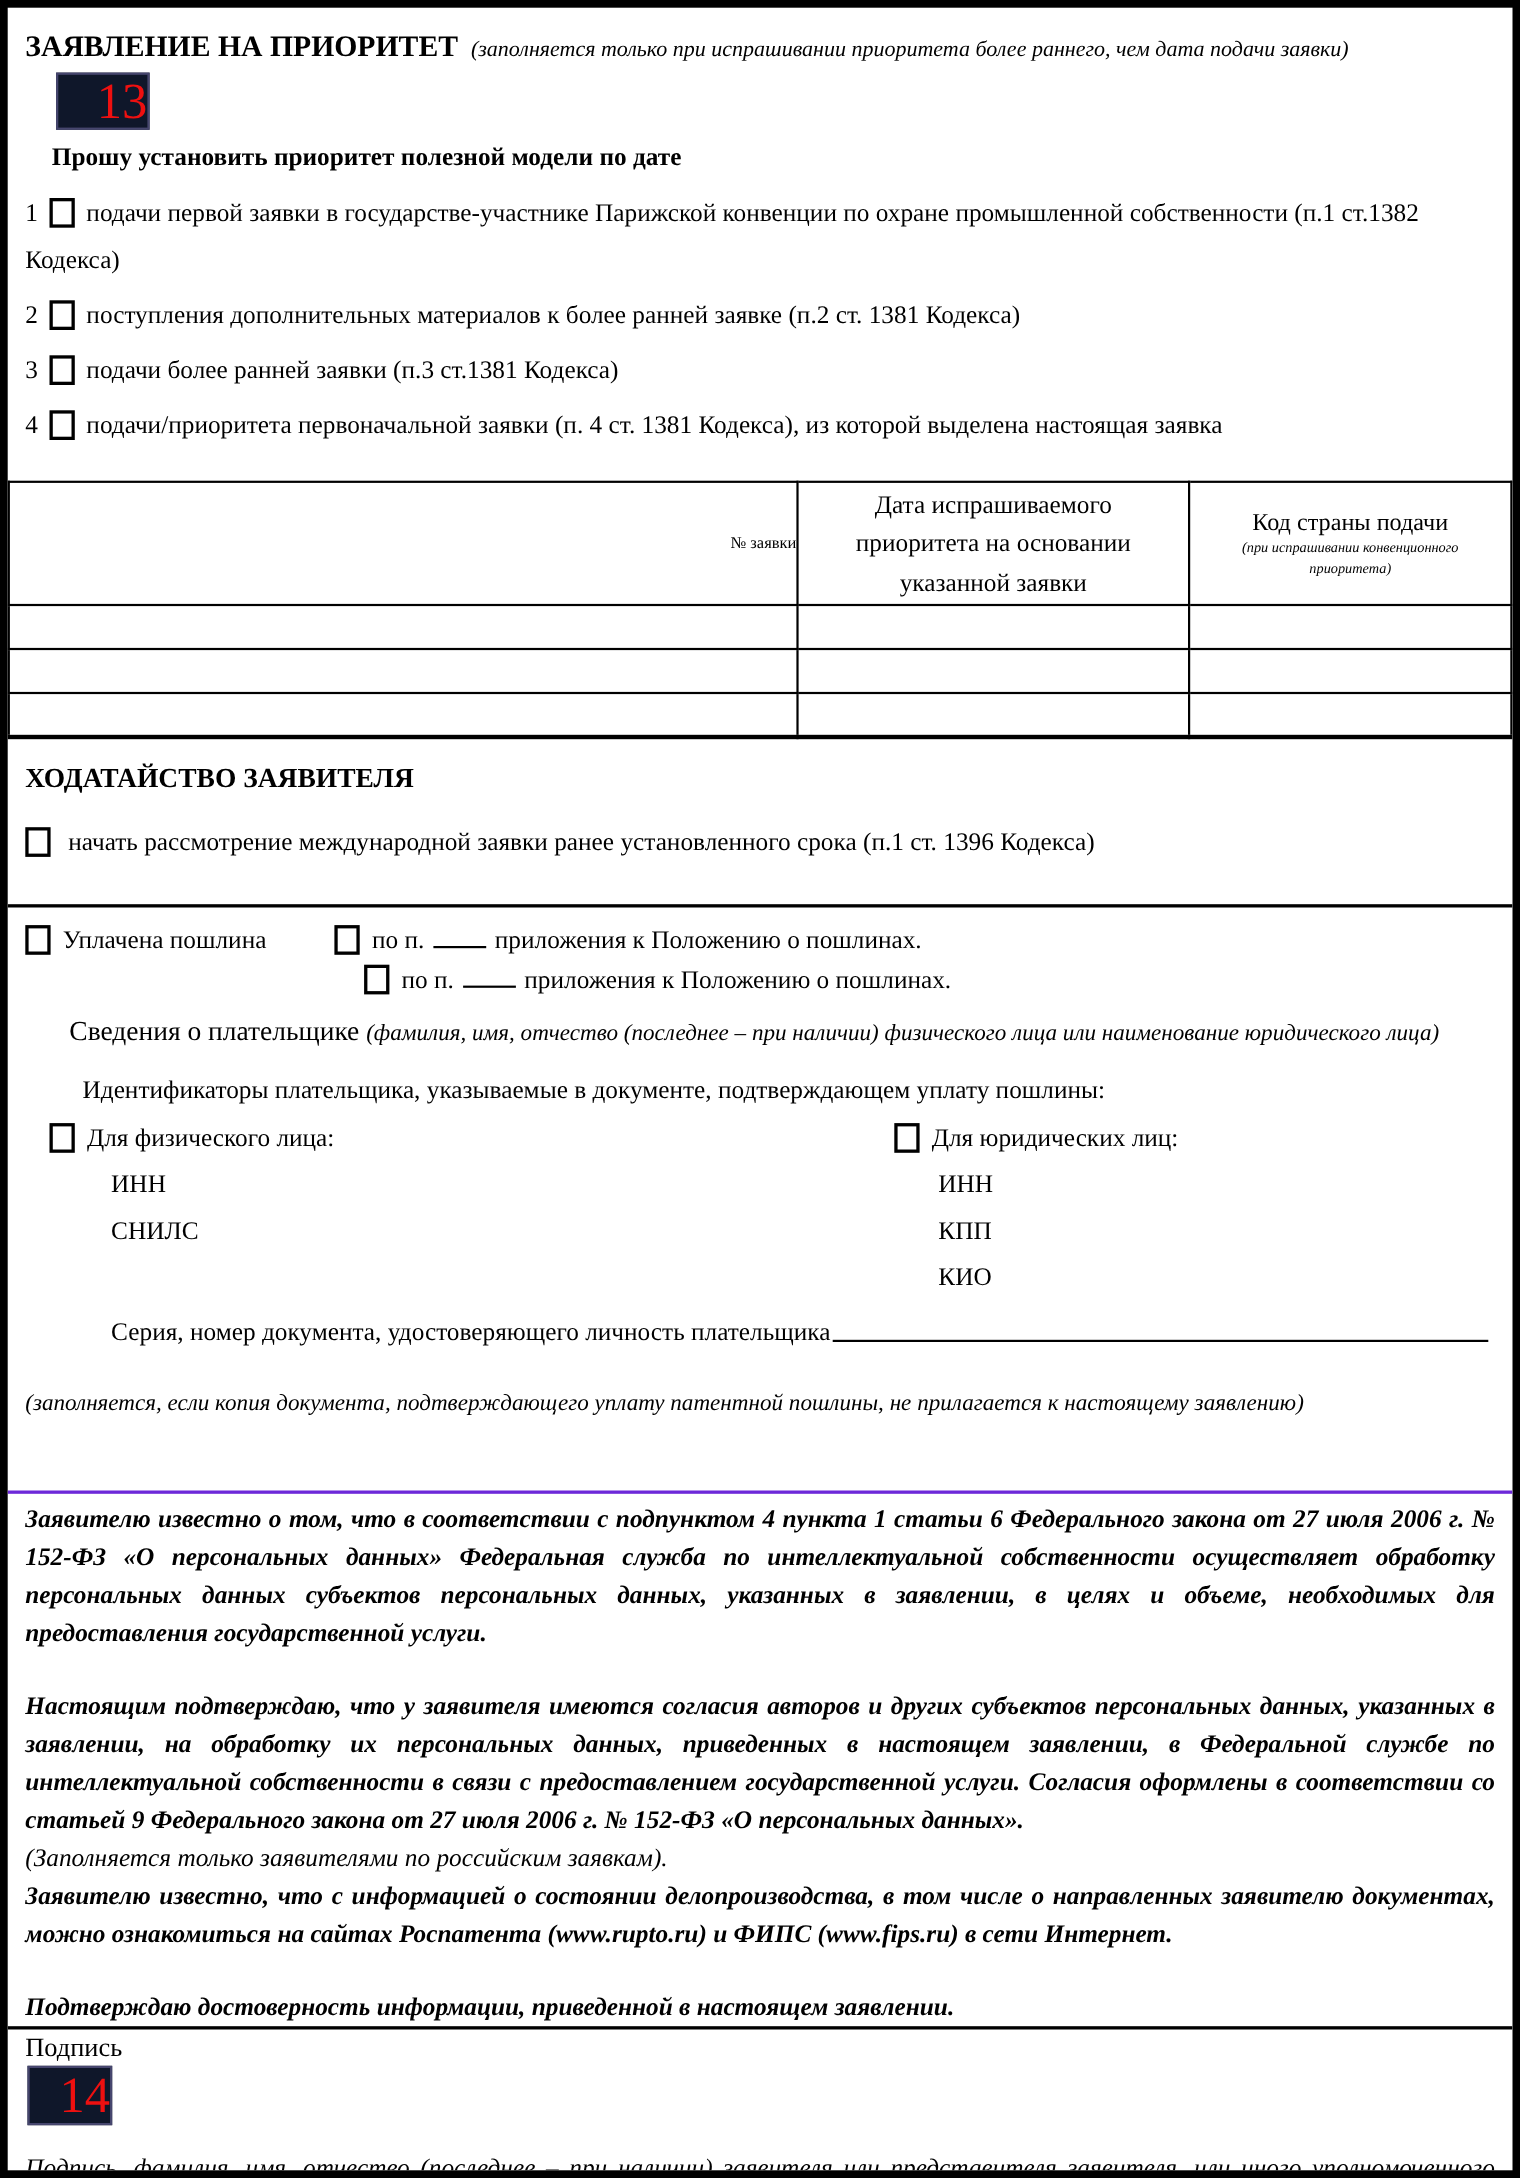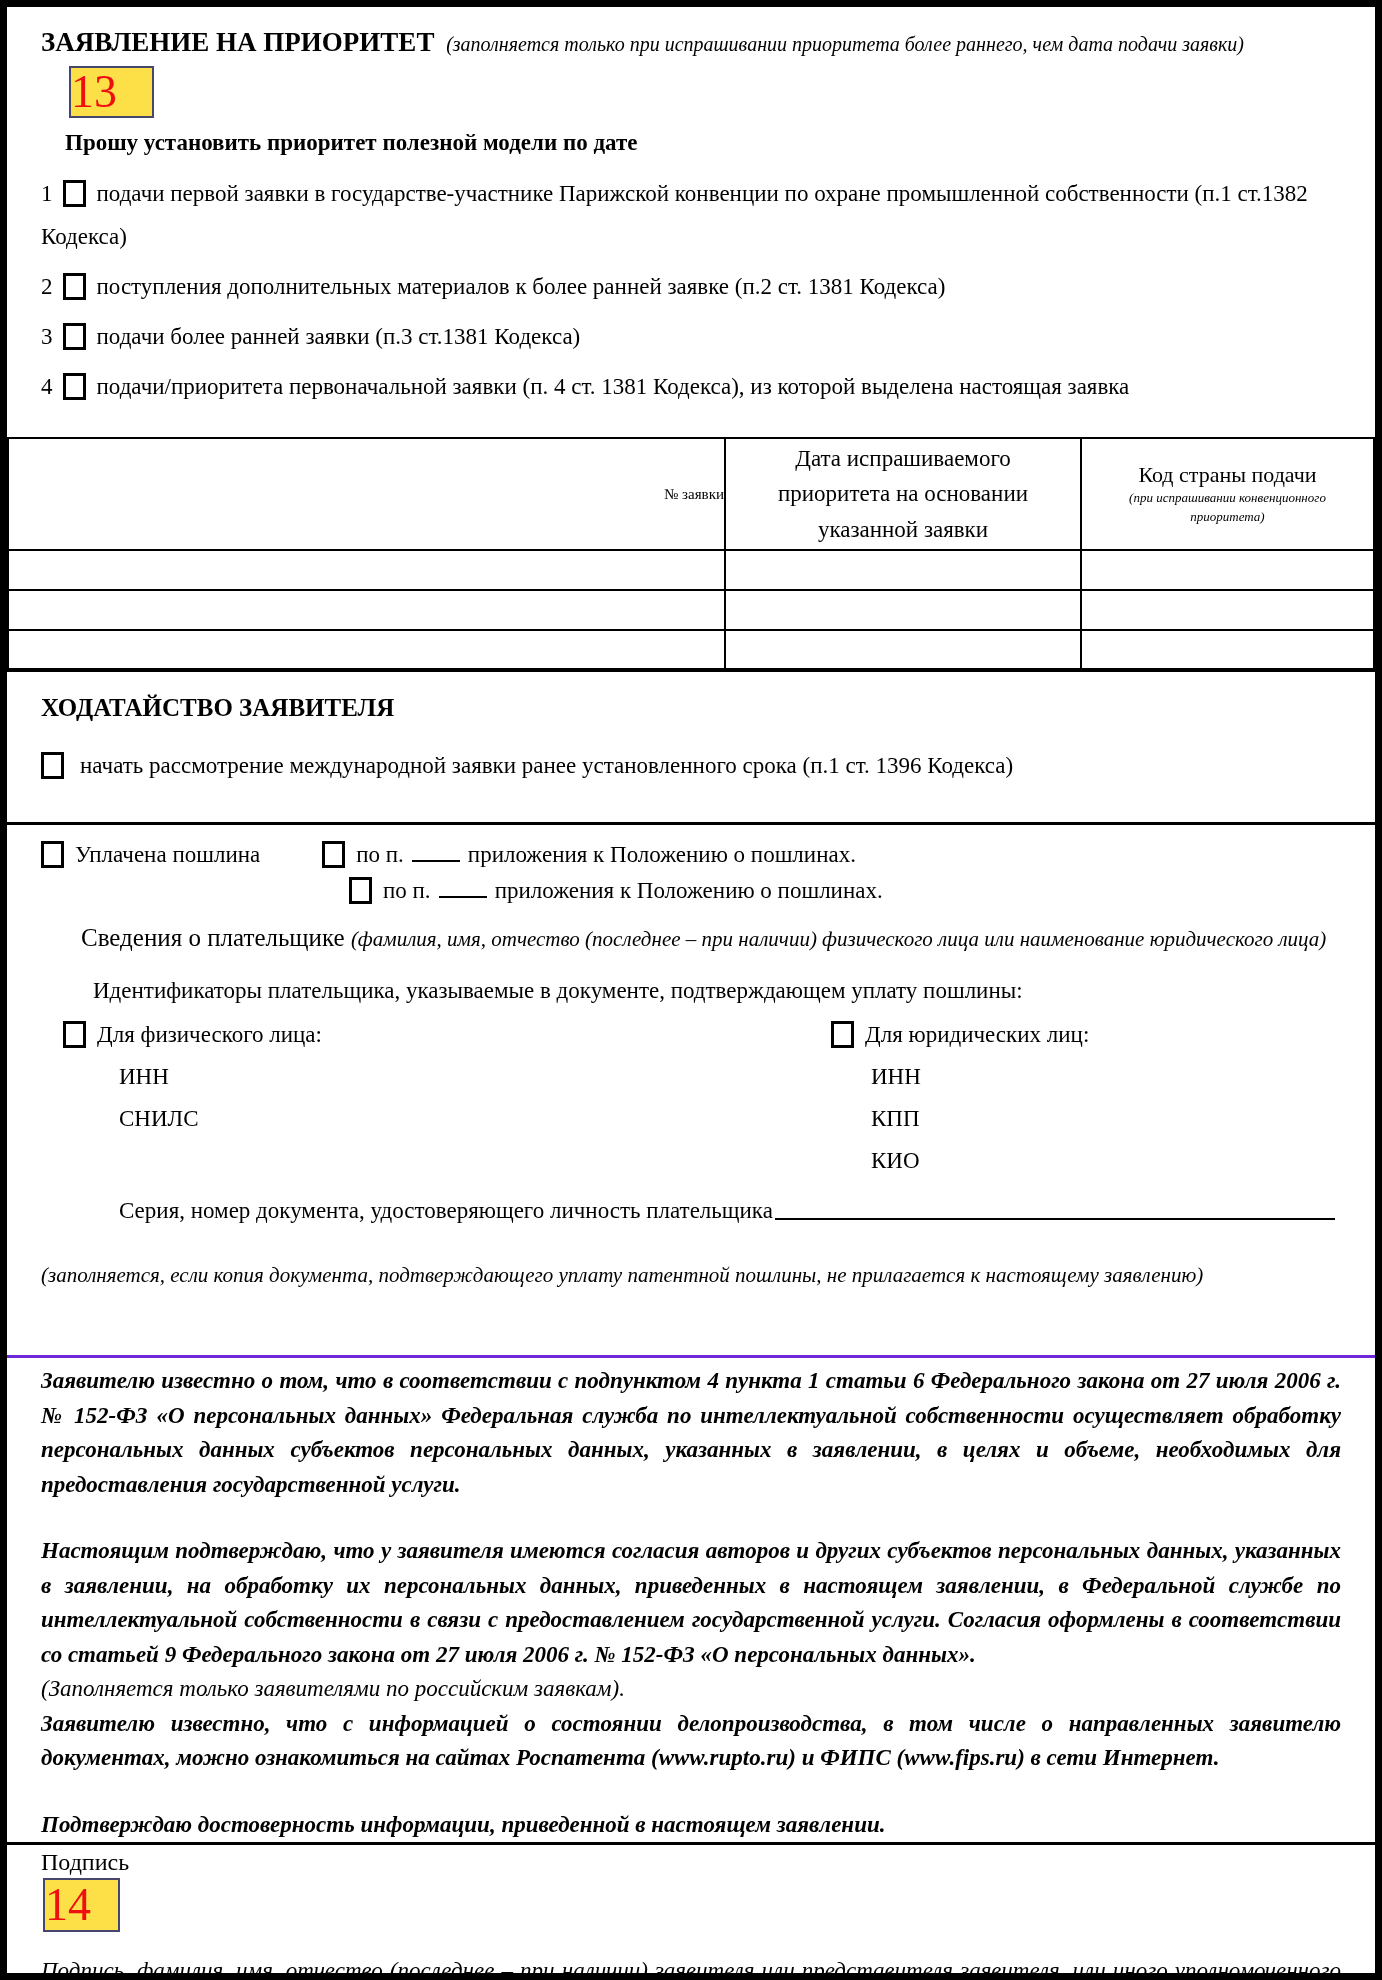--- a/index.html
+++ b/index.html
@@ -6,37 +6,37 @@
   html,body { background:#ffffff; }
   .page {
     width:1382px; height:1980px;
     border:7px solid #000;
     background:#fff;
     color:#000;
     font-family:"Liberation Serif", serif;
     overflow:hidden;
     position:relative;
   }
-  .sec { padding:0 34px; overflow:hidden; }
+  .sec { padding:0 16px; overflow:hidden; }
 
   
   .cb {
     display:inline-block; width:23px; height:27px;
     border:3px solid #000; background:#fff;
     vertical-align:-6px; margin-right:11px;
   }
 
   
   .sec-priority { height:430px; padding-top:20px; }
   .title-row { font-size:27px; }
   .title-main { font-weight:bold; }
   .title-note { font-size:20px; font-style:italic; font-weight:normal; }
   .badge {
-    background:#fde047; border:2px solid #46466e;
-    display:flex; align-items:center; justify-content:flex-start;
+    background:#0f172a; border:2px solid #46466e;
+    display:flex; align-items:center; justify-content:flex-end;
     color:#ee1010; font-size:46px; line-height:1;
   }
   .badge-13 { width:85px; height:52px; margin:8px 0 0 28px; }
   .request { font-weight:bold; font-size:23px; margin:12px 0 0 24px; }
   .p-items { margin-top:16px; }
   .p-item { font-size:23px; line-height:43px; margin-top:7px; }
   .p-item .num { margin-right:10px; }
 
   
   table.ptable { width:100%; border-collapse:collapse; table-layout:fixed; }

